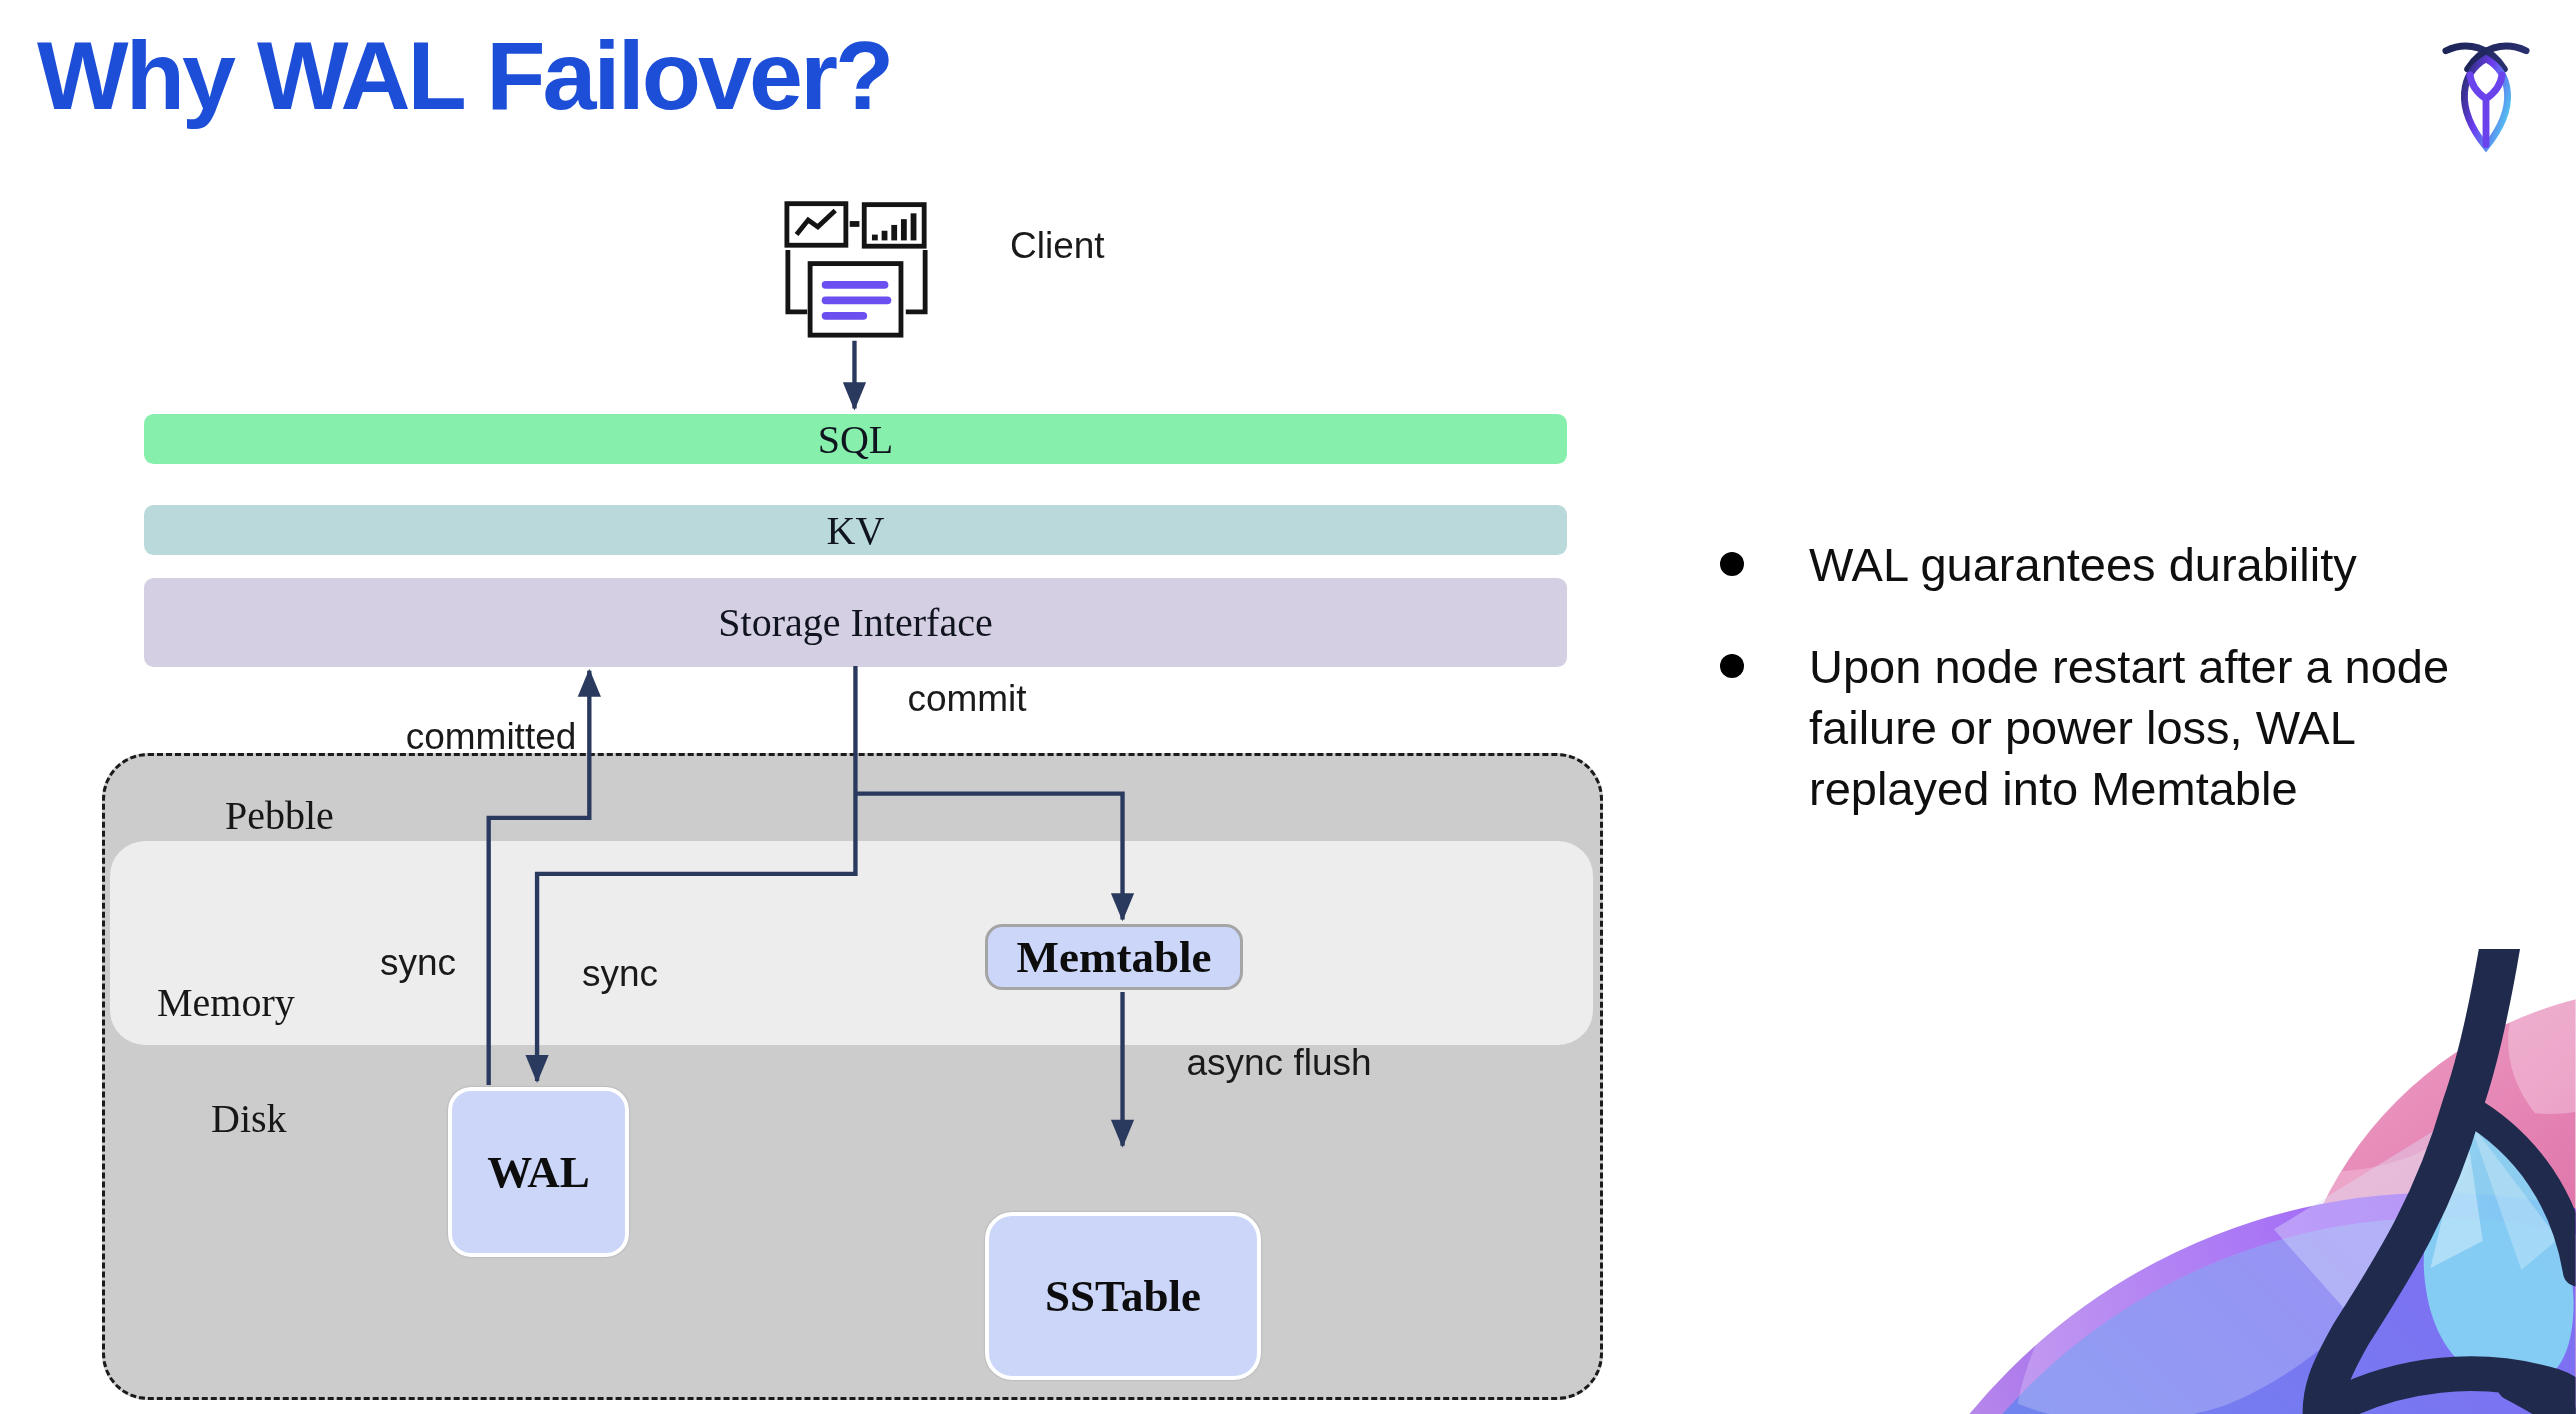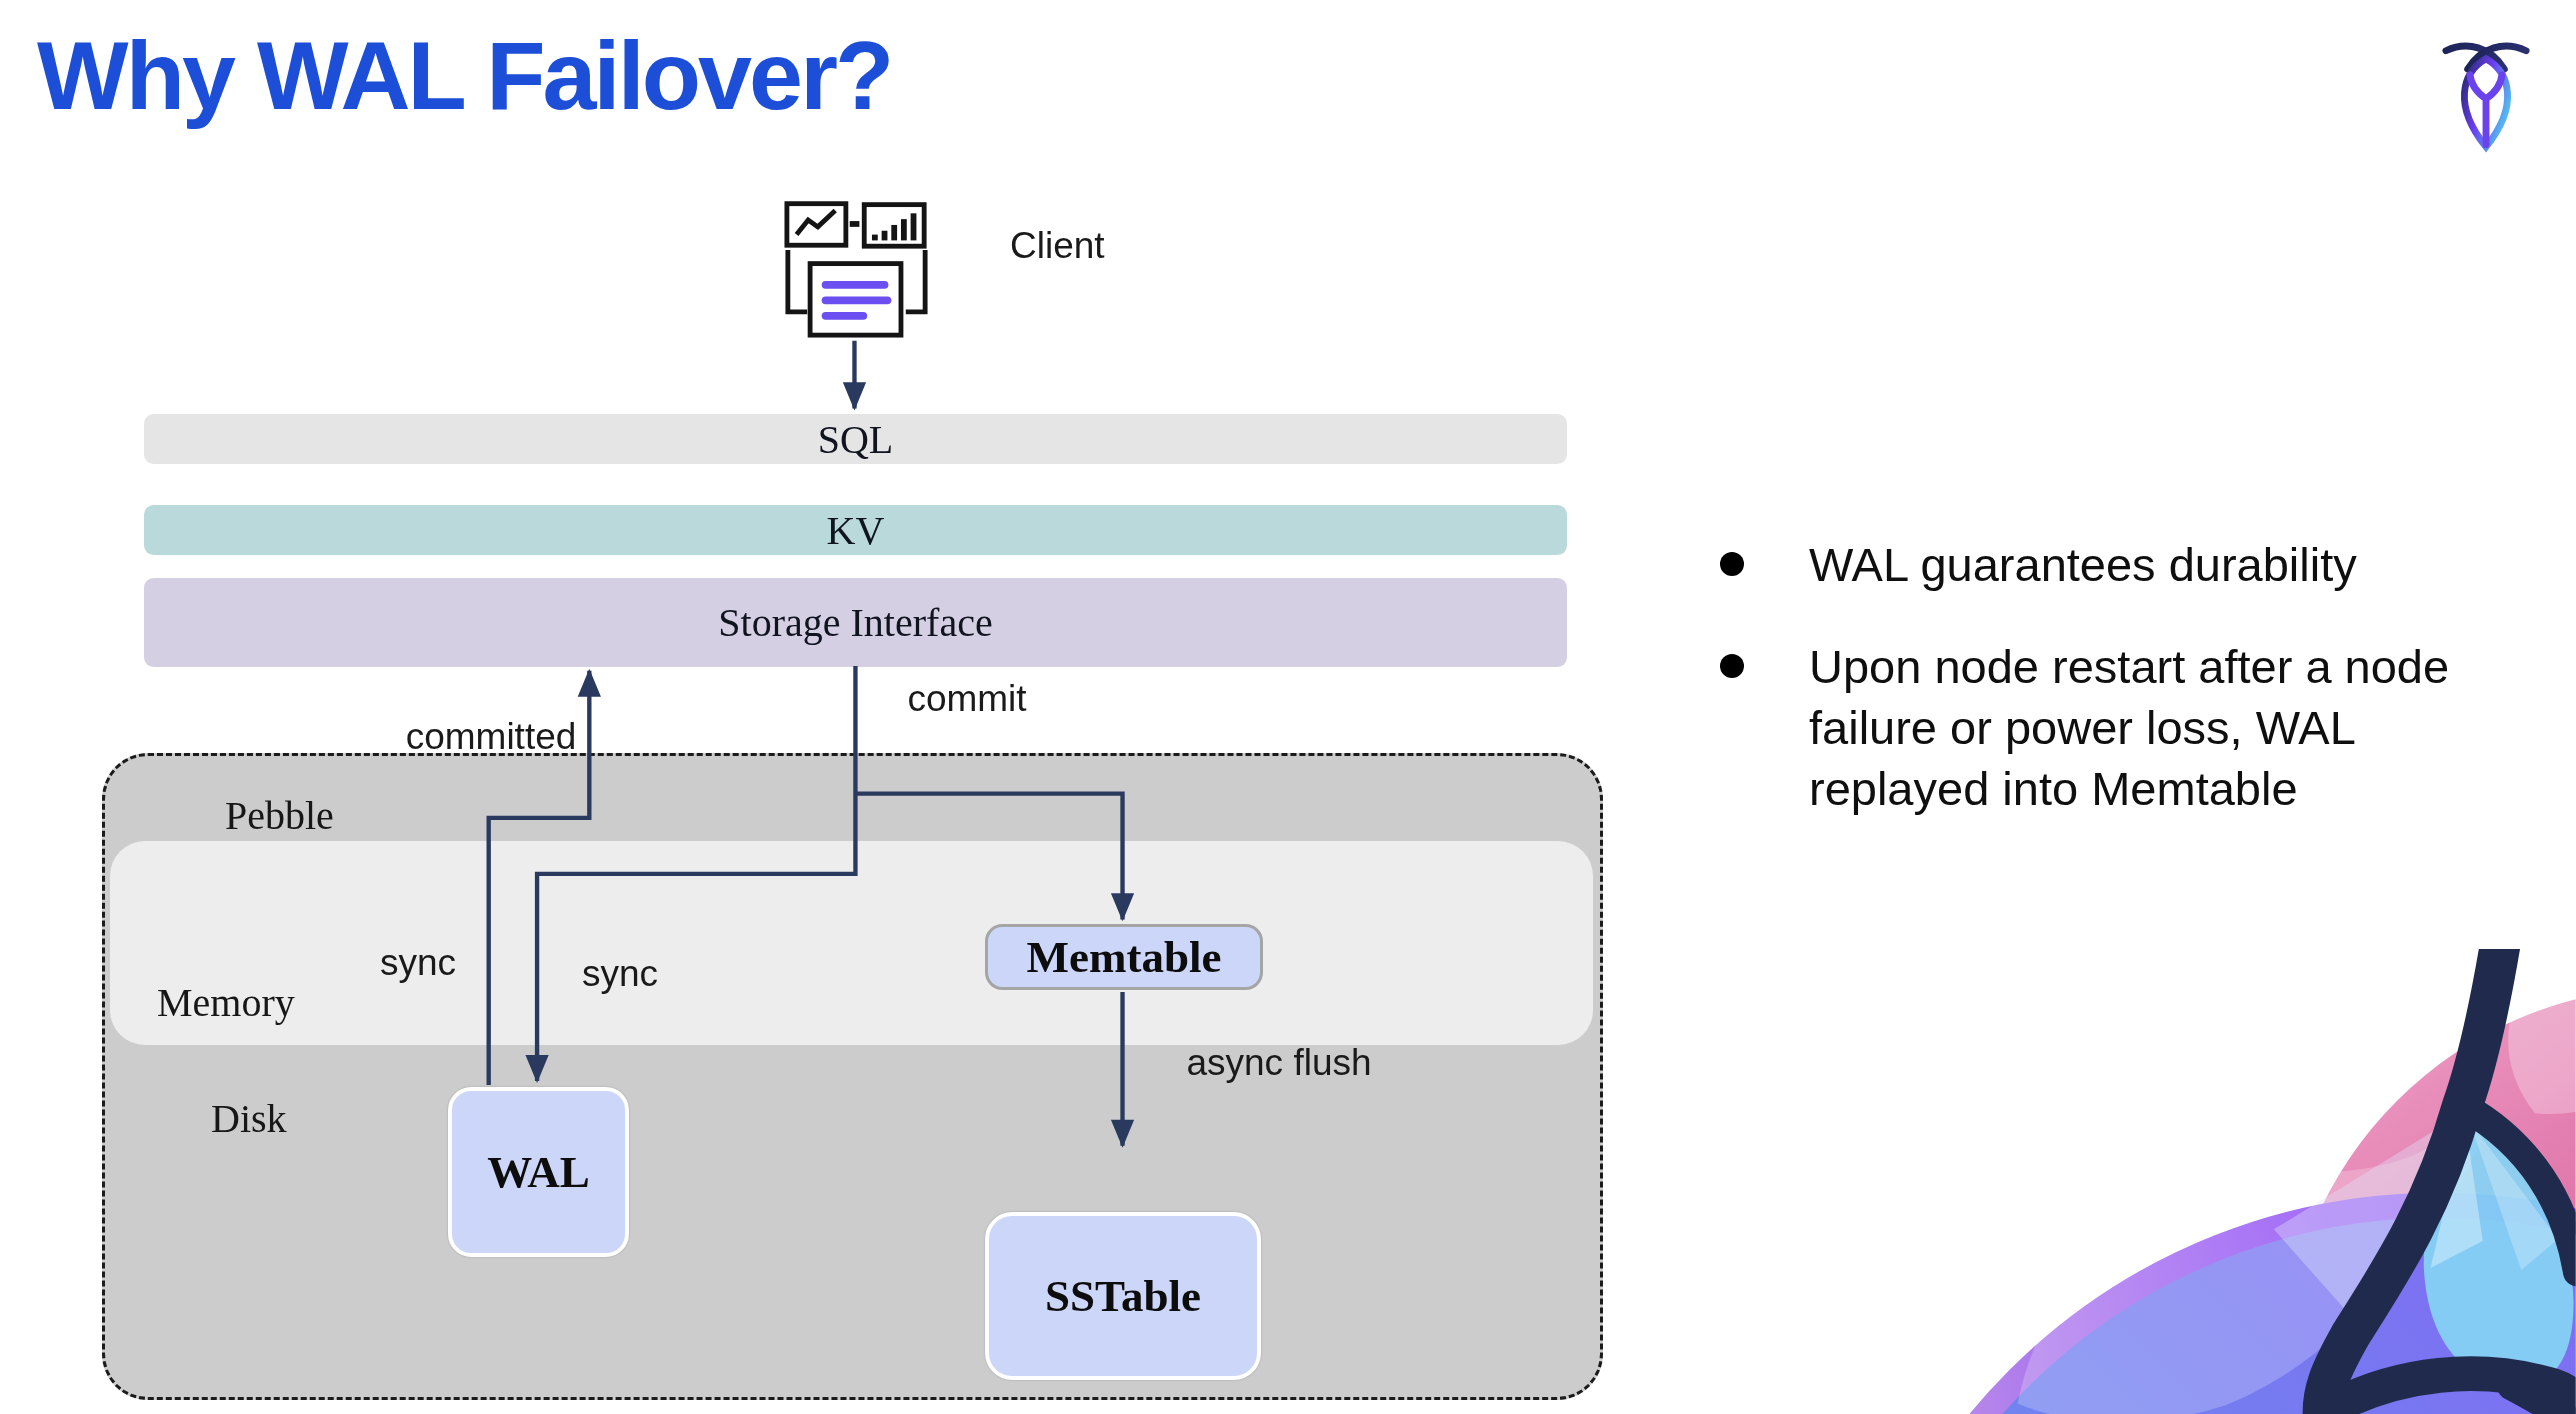--- a/index.html
+++ b/index.html
@@ -16,21 +16,21 @@
   .logo{position:absolute;left:2427px;top:37px;width:118px;height:126px;}
   
   .client-icon{position:absolute;left:774px;top:194px;width:165px;height:145px;}
   .client-label{position:absolute;left:1010px;top:225px;font-size:37px;color:#1a1a1a;}
   
   .layer{
     position:absolute;left:144px;width:1423px;border-radius:9.7px;
     display:flex;align-items:center;justify-content:center;
     font-family:"Liberation Serif",serif;font-size:40px;color:#10141f;
   }
-  .layer-sql{top:414px;height:50px;background:#e5e5e5;}
+  .layer-sql{top:414px;height:50px;background:#86efac;}
   .layer-kv{top:505px;height:50px;background:#bad9da;}
   .layer-storage{top:578px;height:89px;background:#d5cfe3;}
   
   .pebble{
     position:absolute;left:102px;top:753px;width:1501px;height:647px;
     background:#cccccc;border:3.9px dashed #1b1b1b;border-radius:46px;
     box-sizing:border-box;
   }
   .memory-strip{
     position:absolute;left:110px;top:841px;width:1483px;height:204px;
@@ -46,21 +46,21 @@
   .node{
     position:absolute;display:flex;align-items:center;justify-content:center;
     background:#ccd6f9;font-family:"Liberation Serif",serif;font-weight:700;
     font-size:45px;color:#0d0d0d;box-sizing:border-box;
   }
   .node-wal{
     left:448px;top:1087px;width:181px;height:170px;border-radius:23px;
     border:4.8px solid #ffffff;box-shadow:0 0 1.9px rgba(0,0,0,.25);
   }
   .node-memtable{
-    left:985px;top:924px;width:278px;height:66px;border-radius:17.4px;
+    left:985px;top:924px;width:258px;height:66px;border-radius:17.4px;
     border:3.9px solid #a5a5a5;
   }
   .node-sstable{
     left:985px;top:1212px;width:276px;height:168px;border-radius:27px;
     border:4.8px solid #ffffff;box-shadow:0 0 1.9px rgba(0,0,0,.25);
   }
   
   .edge-label{
     position:absolute;transform:translate(-50%,-50%);font-size:37px;color:#1a1a1a;
     white-space:nowrap;

